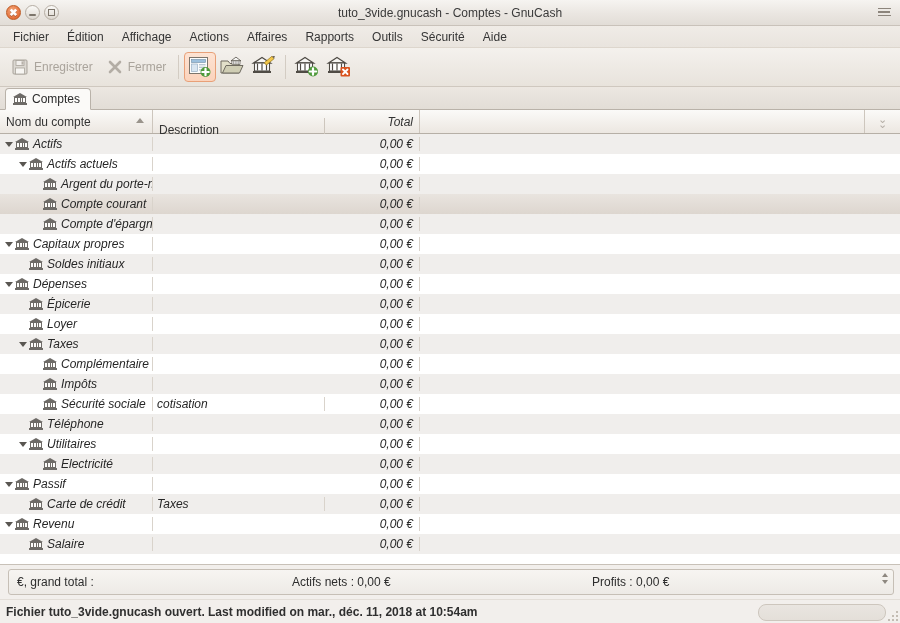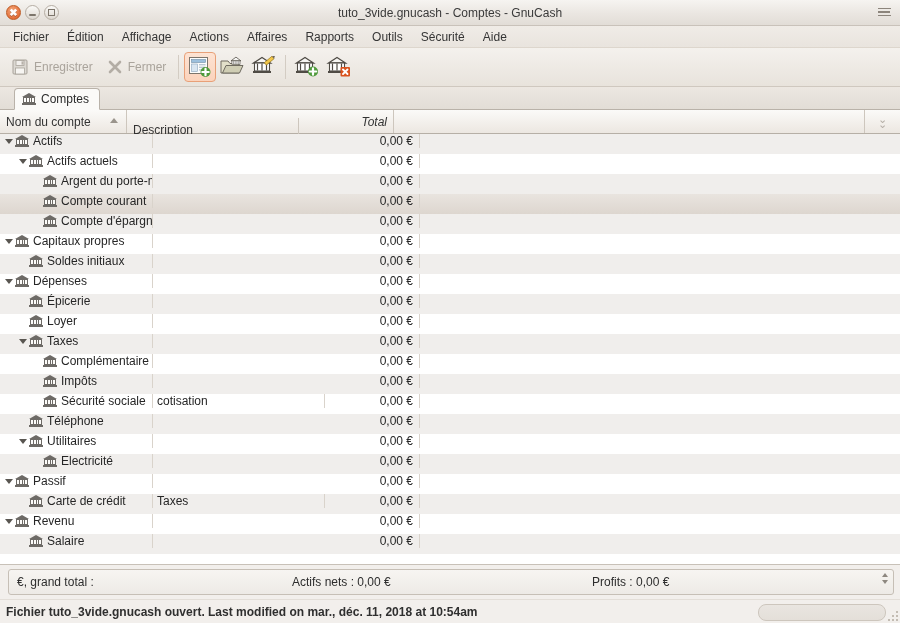--- a/index.html
+++ b/index.html
@@ -65,47 +65,47 @@
   .tb-icon-btn { width: 32px; height: 30px; display: flex; align-items: center;
                  justify-content: center; border: 1px solid transparent; border-radius: 4px; }
   .tb-icon-btn.active { background: linear-gradient(to bottom,#fde3d3,#fbd3bc);
                         border: 1px solid #e8a078; }
   .tbsep { width: 1px; height: 24px; background: #d3ccc3; margin: 0 5px; }
 
   
   .tabstrip {
     height: 23px; flex: 0 0 23px;
     background: linear-gradient(to bottom,#ece7e1,#e2ddd6);
-    border-bottom: 1px solid #b9b2a9; display: flex; align-items: flex-end; padding-left: 14px;
+    border-bottom: 1px solid #b9b2a9; display: flex; align-items: flex-end; padding-left: 5px;
   }
   .tab { height: 22px; display: flex; align-items: center; gap: 5px;
          padding: 0 10px 0 7px; background: #fbfaf8;
          border: 1px solid #b9b2a9; border-bottom: 1px solid #fbfaf8;
          border-radius: 4px 4px 0 0; font-size: 12px; color: #2b2b2b; position: relative; top:1px;}
 
   
   .treewrap { flex: 1 1 auto; background: #fff; position: relative; overflow: hidden;
               border-bottom: 1px solid #c8c1b8; }
   .hdr { display: flex; height: 24px; background: linear-gradient(to bottom,#fbfaf8,#ece7e1);
          border-bottom: 1px solid #b6afa6; }
   .hcell { display: flex; align-items: center; font-size: 12px; color: #333;
            border-right: 1px solid #cdc6bd; padding: 0 6px; height: 100%; position: relative; }
-  .hcell.c-name  { width: 127px; }
+  .hcell.c-name  { width: 153px; }
   .hcell.c-desc  { width: 172px; margin-top: 8px; }
   .hcell.c-total { width: 95px; justify-content: flex-end; font-style: italic; }
   .hcell.c-fill  { flex: 1 1 auto; border-right: 1px solid #cdc6bd; }
   .hcell.c-chooser { width: 35px; justify-content: center; border-right: none; }
   .sortarrow { position: absolute; right: 8px; top: 8px;
                width: 0; height: 0; border-left: 4px solid transparent;
                border-right: 4px solid transparent; border-bottom: 5px solid #9a948c; }
   .chooser { display:flex; flex-direction:column; align-items:center; color:#b3ada5; line-height:5px;}
   .chooser span { font-size: 11px; }
 
   .rows { position: absolute; top: 24px; left: 0; right: 0; bottom: 0; overflow: hidden; }
-  .row { display: flex; height: 20px; align-items: flex-start; }
+  .row { display: flex; height: 20px; align-items: center; font-style: italic; }
   .row.odd  { background: #ffffff; }
   .row.even { background: #f0eeec; }
   .row.selected { background: linear-gradient(to bottom,#e9e4df,#ddd6cf); }
   .cell { display: flex; align-items: center; font-size: 12px; color: #262626;
           overflow: hidden; white-space: nowrap; }
   .cell.c-name  { width: 153px; border-right: 1px solid #d9d3cb; padding-left: 3px; }
   .cell.c-desc  { width: 172px; border-right: 1px solid #d9d3cb; padding-left: 4px; }
   .cell.c-total { width: 95px; border-right: 1px solid #d9d3cb; justify-content: flex-end;
                   padding-right: 6px; }
   .cell.c-fill  { flex: 1 1 auto; border-right: 1px solid #d9d3cb; }

